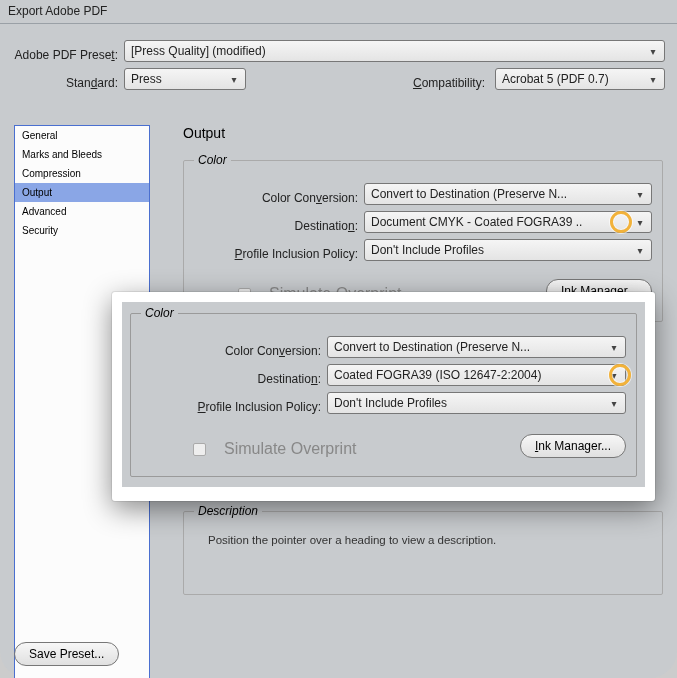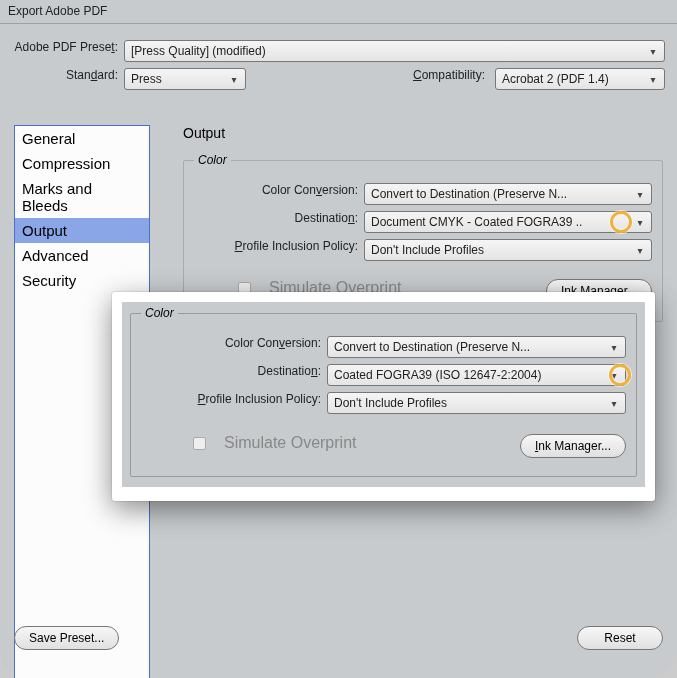--- a/index.html
+++ b/index.html
@@ -16,21 +16,21 @@
   border-radius: 27px;
 }
 .titlebar {
   height: 24px; background: #c8cbce;
   border-bottom: 1px solid #9aa0a6;
   padding: 4px 8px;
   font-size: 12px; color: #222;
 }
 .content { padding: 10px 12px; position: relative; }
 
-.row { display: flex; align-items: flex-start; margin: 6px 0; }
+.row { display: flex; align-items: flex-end; margin: 6px 0; }
 .lbl { font-size: 12px; color: #222; text-align: right; padding-right: 6px; }
 
 .select {
   display: flex; align-items: center; justify-content: space-between;
   height: 22px;
   background: linear-gradient(#f5f5f5, #e4e4e4);
   border: 1px solid #777;
   border-radius: 3px;
   padding: 0 4px 0 6px;
   font-size: 12px; color: #222;
@@ -39,21 +39,21 @@
 .select .chev { width: 14px; text-align: center; color: #444; font-size: 10px; }
 
 .sidebar {
   position: absolute;
   left: 14px; top: 101px;
   width: 136px; height: 557px;
   background: #fcfcfc;
   border: 1px solid #4a6fd0;
 }
 .sidebar .item {
-  font-size: 15px; padding: 4px 7px; cursor: pointer;
+  font-size: 10px; padding: 4px 7px; cursor: pointer;
 }
 .sidebar .item.sel { background: #8aa6e6; }
 
 .pane {
   position: absolute;
   left: 183px; top: 101px; right: 14px;
   font-size: 12px;
 }
 .pane-title { font-size: 14px; margin-bottom: 12px; }
 fieldset.grp {
@@ -99,21 +99,21 @@
   box-shadow: 0 8px 28px rgba(0,0,0,.45), 0 0 0 1px rgba(0,0,0,.08);
   padding: 6px 6px 10px 6px;
 }
 .overlay-wrap .inner {
   background: #c8cbce;
   padding: 4px 8px 10px 8px;
 }
 .desc-text { font-size: 11.5px; color: #333; padding: 6px 6px 36px 14px; }
 
 .footer {
-  position: absolute; left: 14px; right: 14px; bottom: 28px;
+  position: absolute; left: 14px; right: 14px; bottom: 12px;
   display: flex; align-items: center;
 }
 .footer .spacer { flex: 1; }
 
 .grey { color:#888; }
 </style>
 </head>
 <body>
 
 <div class="window">
@@ -130,29 +130,29 @@
     </div>
     <div class="row">
       <div class="lbl" style="width:112px">Stan<u>d</u>ard:</div>
       <div class="select" style="width:122px">
         <span>Press</span>
         <span class="chev">▾</span>
       </div>
       <div style="flex:1"></div>
       <div class="lbl"><u>C</u>ompatibility:</div>
       <div class="select" style="width:170px;margin-left:4px">
-        <span>Acrobat 2 (PDF 1.4)</span>
+        <span>Acrobat 5 (PDF 0.7)</span>
         <span class="chev">▾</span>
       </div>
     </div>
 
     <div class="sidebar">
       <div class="item">General</div>
+      <div class="item">Marks and Bleeds</div>
       <div class="item">Compression</div>
-      <div class="item">Marks and Bleeds</div>
       <div class="item sel">Output</div>
       <div class="item">Advanced</div>
       <div class="item">Security</div>
     </div>
 
     <div class="pane">
       <div class="pane-title">Output</div>
 
       <fieldset class="grp" style="position:relative;">
         <legend>Color</legend>
@@ -188,28 +188,31 @@
           <div class="btn">
               <u>I</u>
               <span>nk Manager...</span>
             </div>
         </div>
         <span class="ring" style="left:437px; top:55px;"></span>
       </fieldset>
 
       <div style="height:170px"></div>
 
+      <fieldset class="grp">
+        <legend>Description</legend>
+        <div class="desc-text">Position the pointer over a heading to view a description.</div>
+      </fieldset>
     </div>
 
   </div>
 
   <div class="footer">
     <div class="btn">Save Preset...</div>
     <div class="spacer"></div>
-    <div class="btn" style="min-width:86px">Reset</div>
   </div>
 
   <div class="overlay-wrap">
     <div class="inner">
       <fieldset class="grp" style="border-color:#9a9a9a; margin:0; position:relative;">
         <legend>Color</legend>
 
         <div class="row">
           <div class="lbl" style="width:186px">Color Con<u>v</u>ersion:</div>
           <div class="select" style="flex:1">

